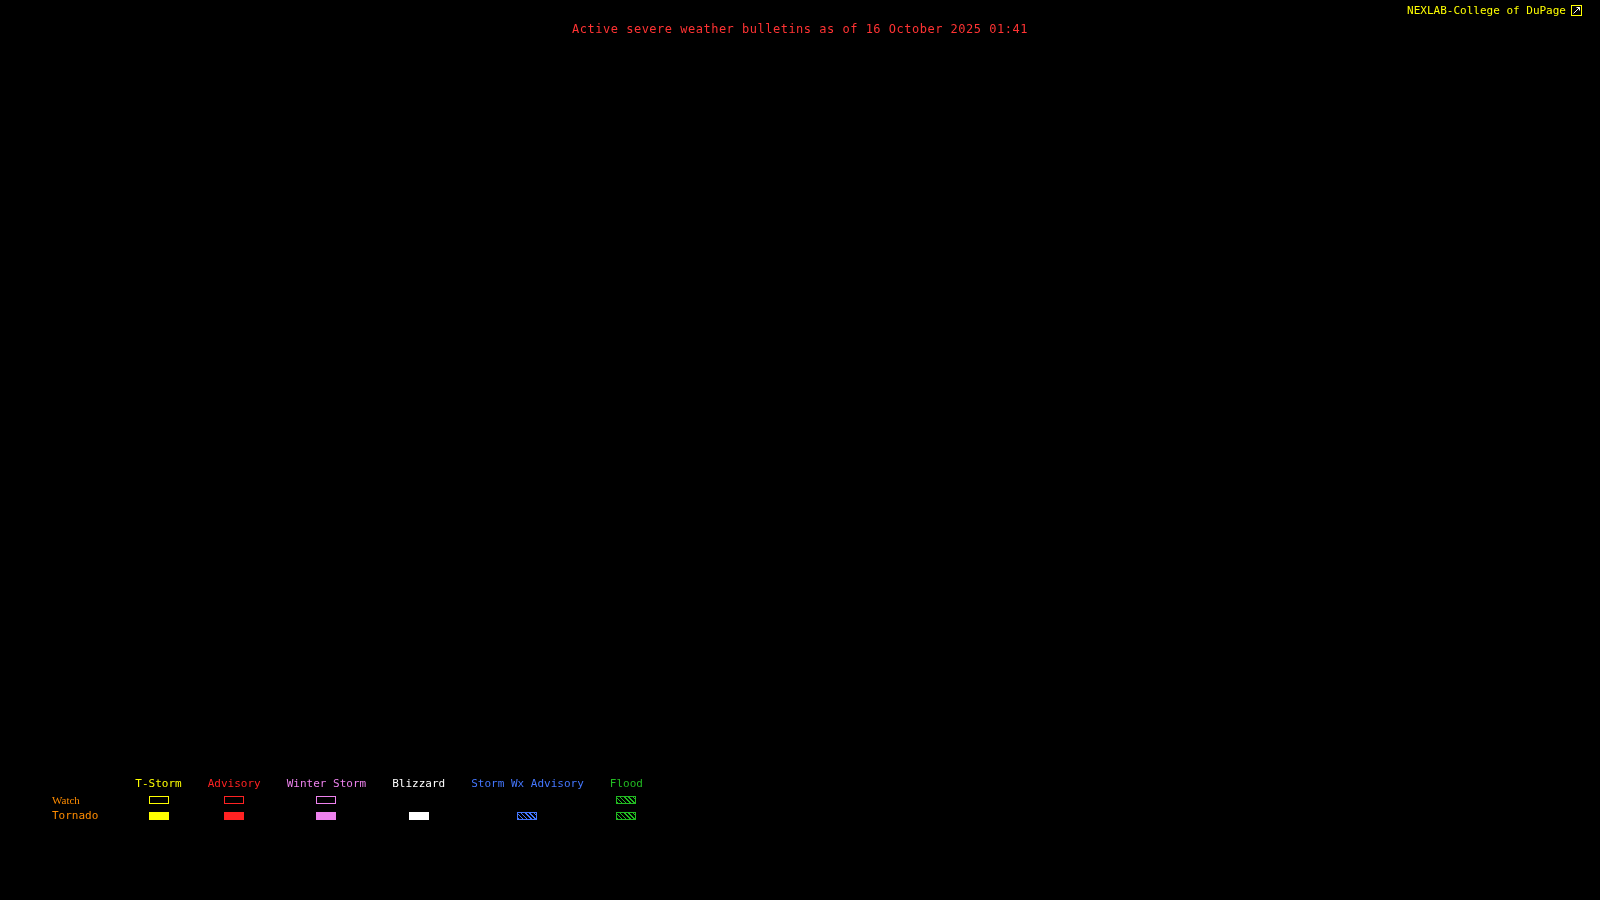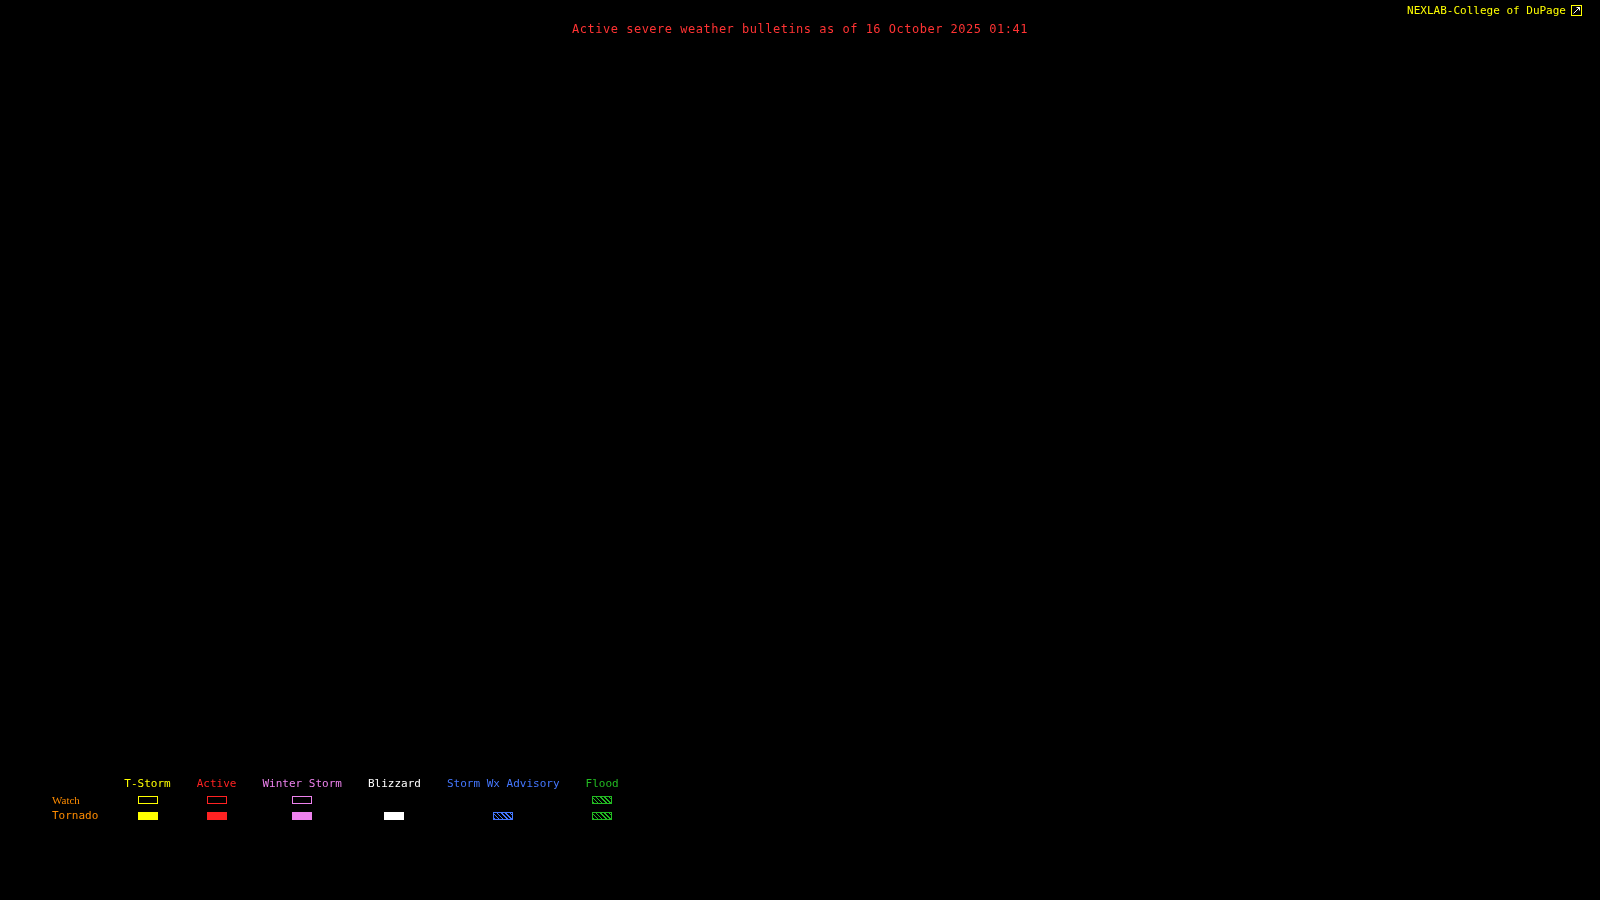--- a/index.html
+++ b/index.html
@@ -105,32 +105,32 @@
     <path d="M2.5 8.5 L8.5 2.5 M5.5 2.5 L8.5 2.5 L8.5 5.5" fill="none" stroke="#ffffff" stroke-width="1"></path>
   </svg>
 </div>
 
 <div class="legend">
   <div class="legend-rowlabels">
     <div class="spacer"></div>
     <div class="row-label" style="color: rgb(255, 140, 0); font-family: Liberation Serif, serif;">Watch</div>
     <div class="row-label" style="color: rgb(255, 140, 0);">Tornado</div>
   </div>
-  <div id="legend-columns" style="display:flex; gap:26px;">
+  <div id="legend-columns" style="display:flex; gap:26px;margin-left:11px;">
       <div class="legend-col">
         <div class="legend-col-label" style="color: rgb(255, 255, 0);">T-Storm</div>
         <div class="legend-cell">
           <div class="sw" style="border: 1px solid rgb(255, 255, 0);"></div>
         </div>
         <div class="legend-cell">
           <div class="sw" style="background: rgb(255, 255, 0);"></div>
         </div>
       </div>
       <div class="legend-col">
-        <div class="legend-col-label" style="color: rgb(255, 34, 34);">Active</div>
+        <div class="legend-col-label" style="color: rgb(255, 34, 34);">Advisory</div>
         <div class="legend-cell">
           <div class="sw" style="border: 1px solid rgb(255, 34, 34);"></div>
         </div>
         <div class="legend-cell">
           <div class="sw" style="background: rgb(255, 34, 34);"></div>
         </div>
       </div>
       <div class="legend-col">
         <div class="legend-col-label" style="color: rgb(238, 130, 238);">Winter Storm</div>
         <div class="legend-cell">

